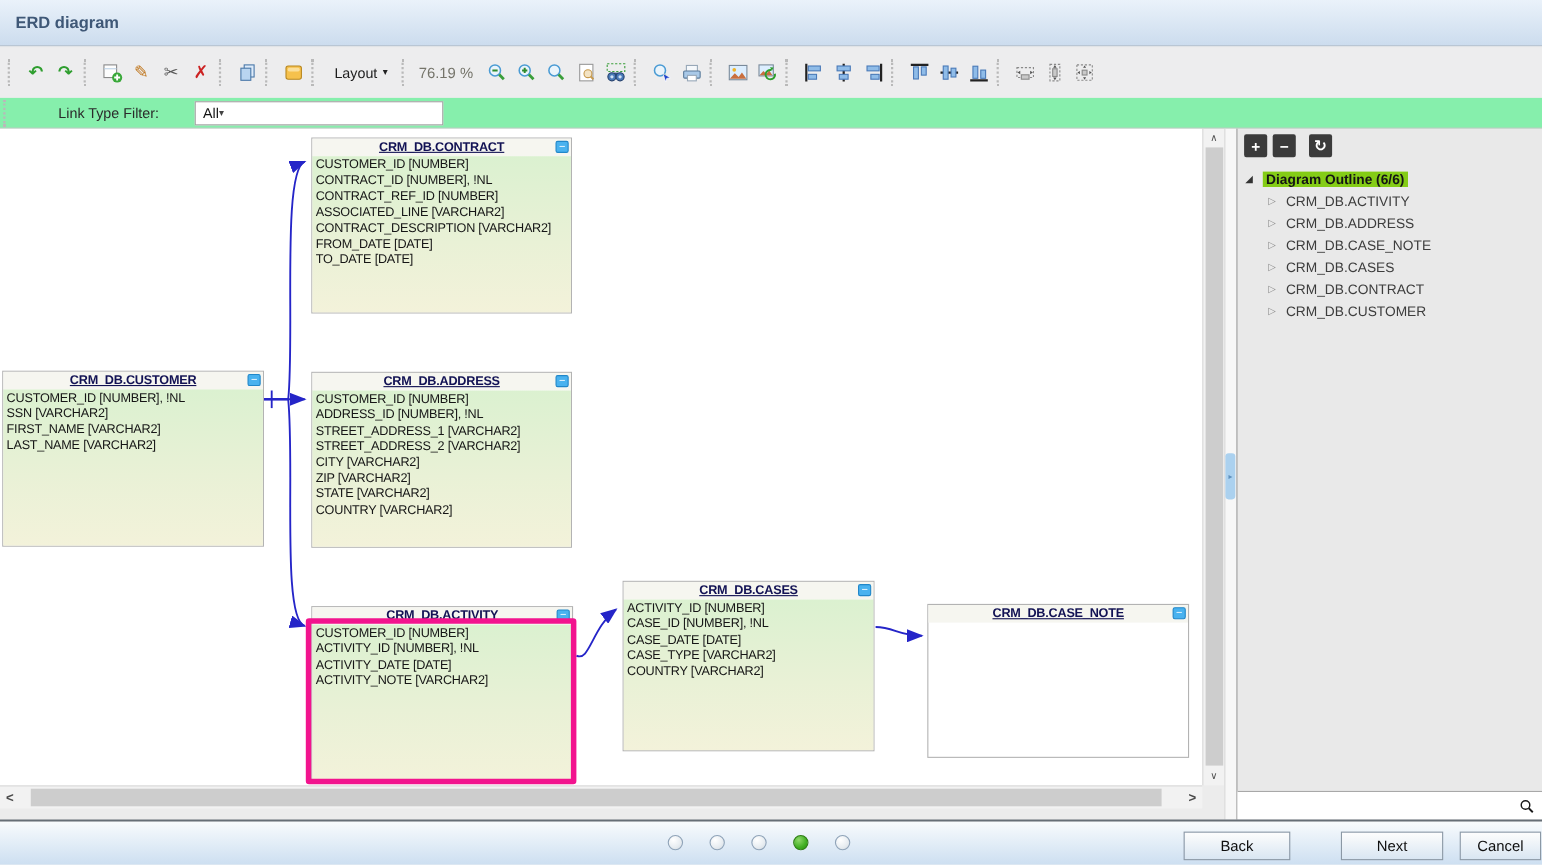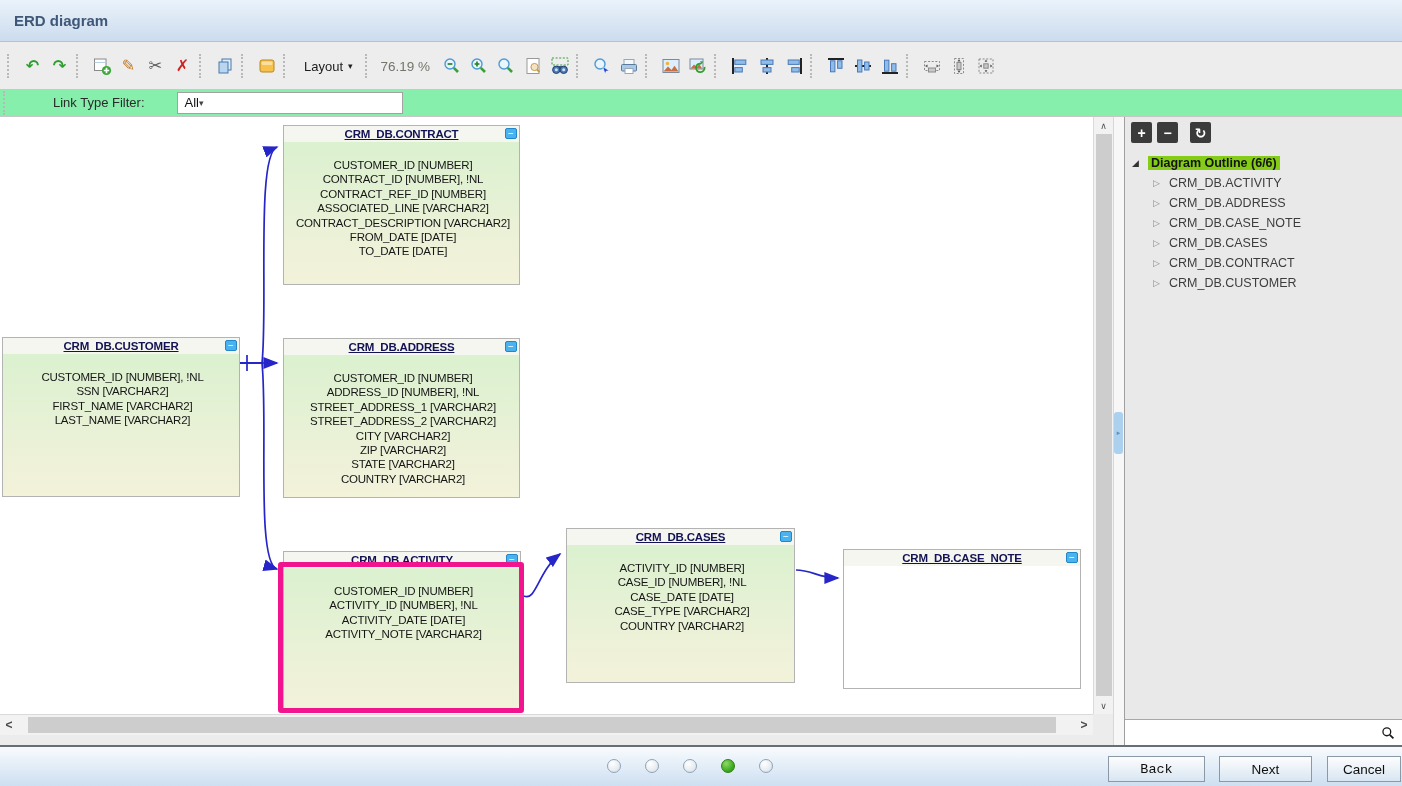--- a/index.html
+++ b/index.html
@@ -68,22 +68,22 @@
     white-space:nowrap;letter-spacing:-0.2px;
   }
   .ent-collapse{
     position:absolute;right:2px;top:2px;width:12px;height:11px;
     background:#49b2ef;border:1px solid #2187c9;border-radius:2px;
     color:#fff;font-size:10px;line-height:9px;text-align:center;box-sizing:border-box;
   }
   .ent-body{
     position:absolute;left:0;right:0;top:16px;bottom:0;
     background:linear-gradient(#dbf1d0 0%,#e9f1d6 55%,#f3f2da 100%);
-    padding:16px 0 0 3px;font-size:11.5px;line-height:14.4px;color:#161616;
-    letter-spacing:-0.2px;overflow:hidden;text-align:center;
+    padding:1px 0 0 3px;font-size:11.5px;line-height:14.4px;color:#161616;
+    letter-spacing:-0.2px;overflow:hidden;
   }
   .fld{white-space:nowrap;}
 
   #selection-highlight{
     position:absolute;left:278px;top:562px;width:246px;height:151px;
     border:5px solid #f2148e;border-radius:3px;box-sizing:border-box;z-index:6;
     pointer-events:none;
   }
 
   
@@ -149,21 +149,21 @@
   .dot.active{
     background:radial-gradient(circle at 35% 30%,#8fd86a 0%,#3fae22 60%,#2e8c18 100%);
     border:1px solid #2e7d14;
   }
   .navbtn{
     position:absolute;top:9px;height:26px;box-sizing:border-box;
     background:linear-gradient(#fdfdfd,#d9e6f2);
     border:1px solid #8b98a5;font-size:13.5px;color:#0f0f0f;
     display:flex;align-items:center;justify-content:center;
   }
-  #btn-back{left:1108px;width:97px;font-family:Liberation Mono, monospace;}
+  #btn-back{left:1076px;width:97px;}
   #btn-next{left:1219px;width:93px;}
   #btn-cancel{left:1327px;width:74px;}
 </style>
 </head>
 <body>
 
 <div id="header">
   <span class="title">ERD diagram</span>
 </div>
 

